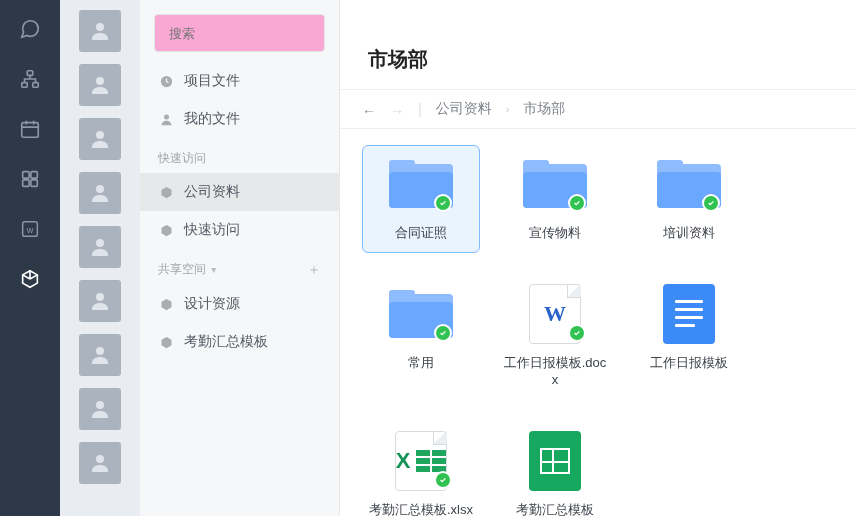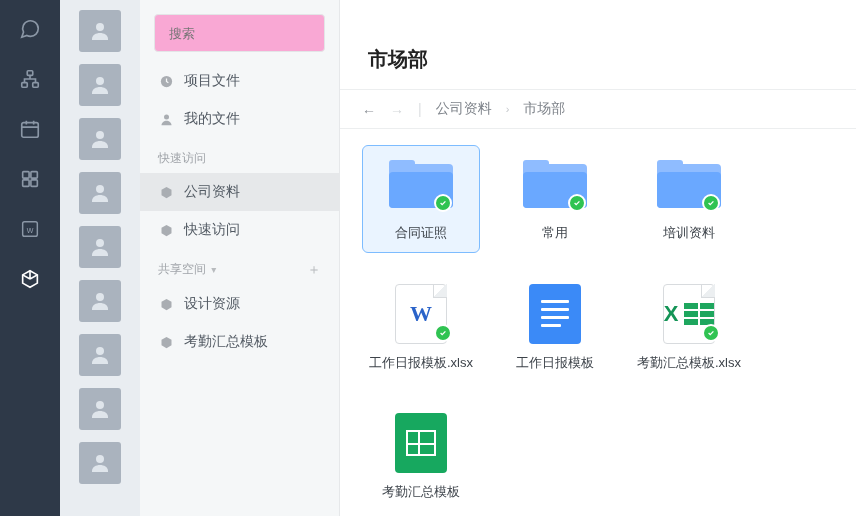--- a/index.html
+++ b/index.html
@@ -278,50 +278,65 @@
               <div class="tab"></div>
               <div class="back"></div>
               <div class="front"></div>
             </div>
             <div class="badge">
               <svg viewBox="0 0 10 10">
                 <path d="M2 5l2 2 4-4" stroke="#fff" stroke-width="1.6" fill="none"></path>
               </svg>
             </div>
           </div>
-          <div class="label">常用</div>
+          <div class="label">宣传物料</div>
         </div>
         <div class="tile">
           <div class="thumb">
             <div class="folder">
               <div class="tab"></div>
               <div class="back"></div>
               <div class="front"></div>
             </div>
             <div class="badge">
               <svg viewBox="0 0 10 10">
                 <path d="M2 5l2 2 4-4" stroke="#fff" stroke-width="1.6" fill="none"></path>
               </svg>
             </div>
           </div>
           <div class="label">培训资料</div>
         </div>
         <div class="tile">
           <div class="thumb">
+            <div class="folder">
+              <div class="tab"></div>
+              <div class="back"></div>
+              <div class="front"></div>
+            </div>
+            <div class="badge">
+              <svg viewBox="0 0 10 10">
+                <path d="M2 5l2 2 4-4" stroke="#fff" stroke-width="1.6" fill="none"></path>
+              </svg>
+            </div>
+          </div>
+          <div class="label">常用</div>
+        </div>
+        <div class="tile">
+          <div class="thumb">
             <div class="doc word">
               <div class="corner"></div>
               <span class="doc-inner">W</span>
             </div>
             <div class="badge">
               <svg viewBox="0 0 10 10">
                 <path d="M2 5l2 2 4-4" stroke="#fff" stroke-width="1.6" fill="none"></path>
               </svg>
             </div>
           </div>
-          <div class="label">工作日报模板.xlsx</div>
+          <div class="label">工作日报模板.docx</div>
         </div>
         <div class="tile">
           <div class="thumb">
             <div class="doc gdoc">
               <div class="lines">
                 <div></div>
                 <div></div>
                 <div></div>
                 <div style="width:70%"></div>
               </div>

